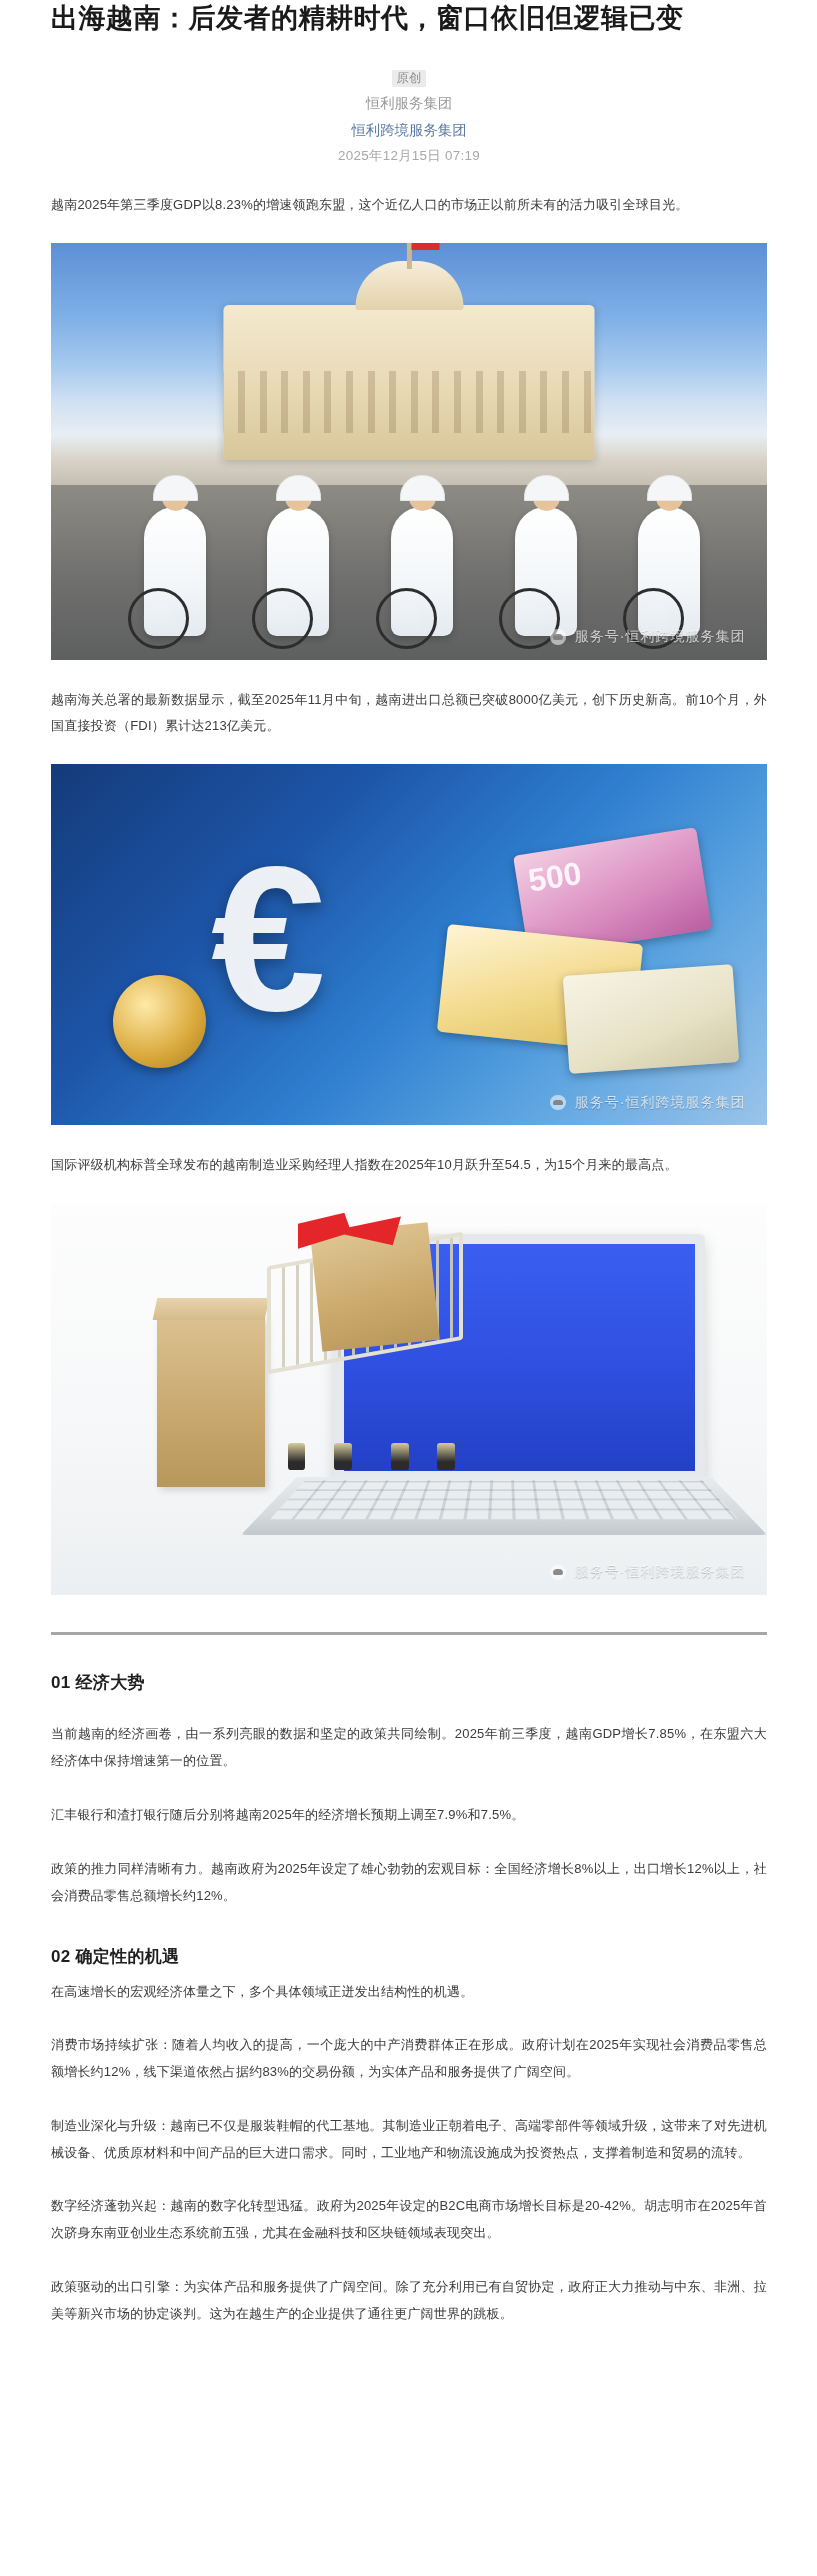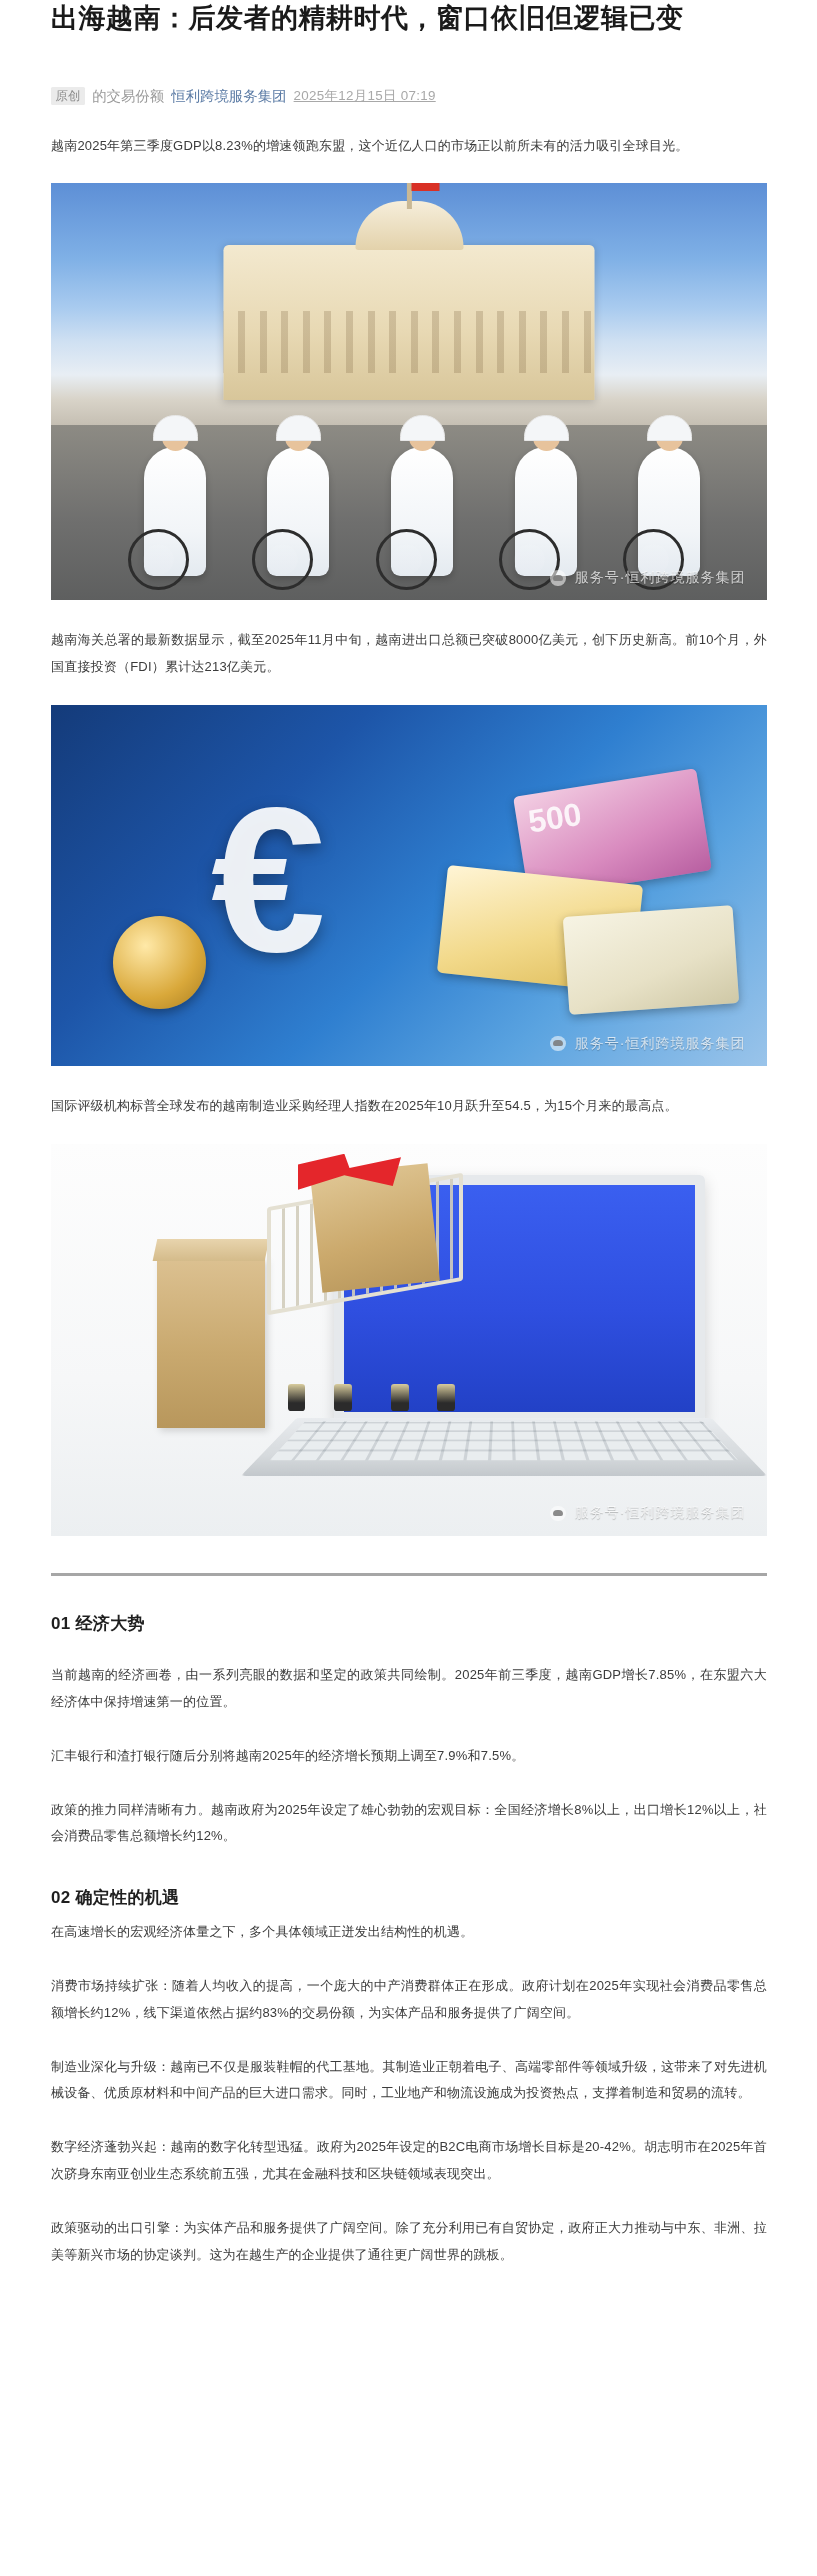--- a/index.html
+++ b/index.html
@@ -30,36 +30,37 @@
     font-weight: bold;
     color: #1a1a1a;
     letter-spacing: 0.5px;
     padding-bottom: 5.2px;
   }
 
   .meta-row {
     display: flex;
     align-items: center;
     gap: 7.2px;
-    margin-top: 45px;
+    margin-top: 28px;
     font-size: 13.4px;
     color: #9a9a9a;
     white-space: nowrap;
+    flex-direction: column;
   }
   .meta-original {
     background: #ebebeb;
     color: #8d8d8d;
     font-size: 12.4px;
     padding: 2.6px 4.6px;
     border-radius: 1.5px;
     line-height: 1;
   }
   .meta-author { color: #9a9a9a; font-size: 14.4px; }
   .meta-account { color: #5b7ba5; font-size: 14.4px; }
-  .meta-date { color: #a8a8a8; font-size: 13.4px; letter-spacing: 0.3px; text-decoration: underline; }
+  .meta-date { color: #a8a8a8; font-size: 13.4px; letter-spacing: 0.3px; }
 
   
   p.para {
     font-size: 13px;
     line-height: 2.06;
     color: #3b3b3b;
     letter-spacing: 0.2px;
     margin: 27px 0 0 0;
     text-align: justify;
   }
@@ -275,21 +276,21 @@
 </head>
 <body>
 
 <div class="page">
   <div class="content">
 
     <h1 class="article-title">出海越南：后发者的精耕时代，窗口依旧但逻辑已变</h1>
 
     <div class="meta-row">
       <span class="meta-original">原创</span>
-      <span class="meta-author">的交易份额</span>
+      <span class="meta-author">恒利服务集团</span>
       <span class="meta-account">恒利跨境服务集团</span>
       <span class="meta-date">2025年12月15日 07:19</span>
     </div>
 
     <p class="para">越南2025年第三季度GDP以8.23%的增速领跑东盟，这个近亿人口的市场正以前所未有的活力吸引全球目光。</p>
 
     <div class="figure">
       <div class="img-hcmc">
         <div class="bldg">
           <div class="tower"></div>

